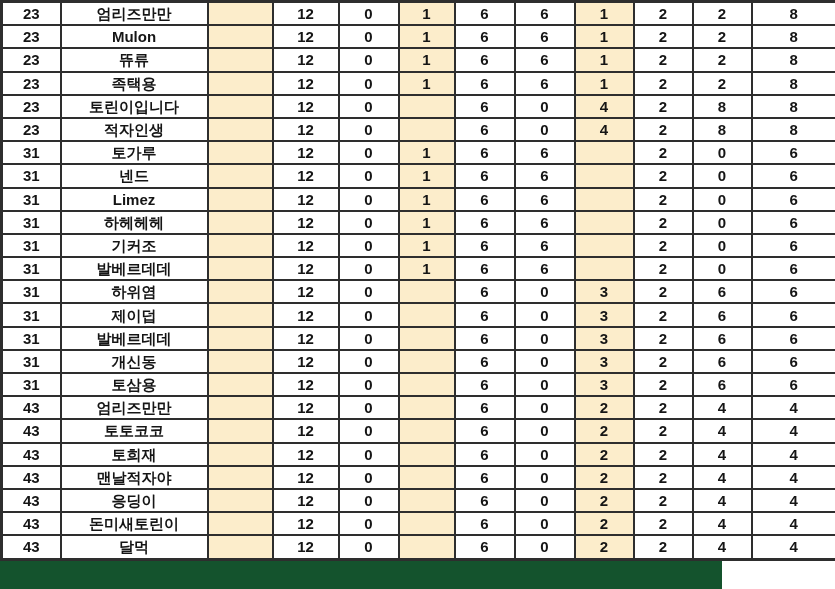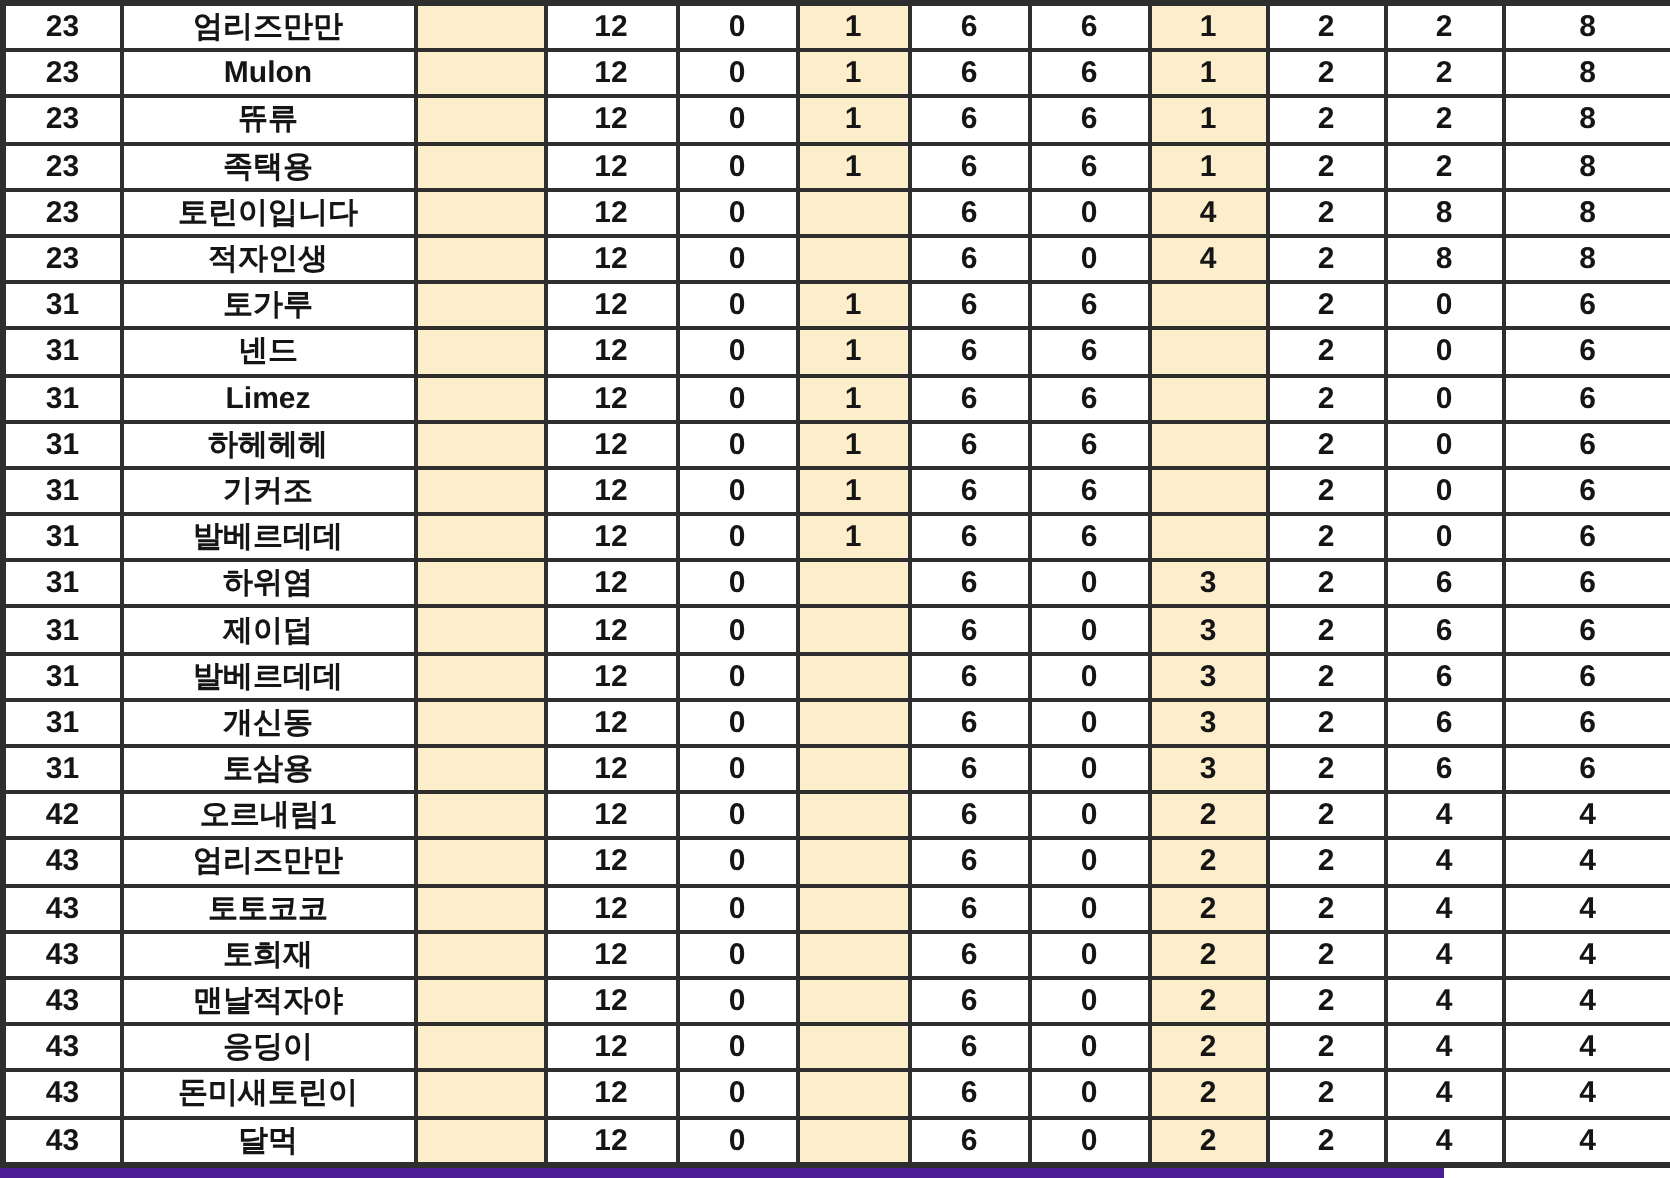--- a/index.html
+++ b/index.html
@@ -9,21 +9,21 @@
   }
   body {
     width: 835px;
     height: 589px;
     overflow: hidden;
     font-family: "Liberation Sans", "DejaVu Sans", sans-serif;
   }
   .screen {
     width: 722px;
     height: 589px;
-    background: #4c1d95;
+    background: #14532d;
   }
   table.grid {
     border-collapse: collapse;
     table-layout: fixed;
     width: 835px;
     background: #ffffff;
     border: 3px solid var(--border, #2e2e2e);
   }
   table.grid td {
     border: 2px solid var(--border, #2e2e2e);
@@ -308,34 +308,20 @@
           <td>0</td>
           <td class="hl"></td>
           <td>6</td>
           <td>0</td>
           <td class="hl">3</td>
           <td>2</td>
           <td>6</td>
           <td>6</td>
         </tr>
         <tr>
-          <td>42</td>
-          <td>오르내림1</td>
-          <td class="hl"></td>
-          <td>12</td>
-          <td>0</td>
-          <td class="hl"></td>
-          <td>6</td>
-          <td>0</td>
-          <td class="hl">2</td>
-          <td>2</td>
-          <td>4</td>
-          <td>4</td>
-        </tr>
-        <tr>
           <td>43</td>
           <td>엄리즈만만</td>
           <td class="hl"></td>
           <td>12</td>
           <td>0</td>
           <td class="hl"></td>
           <td>6</td>
           <td>0</td>
           <td class="hl">2</td>
           <td>2</td>

